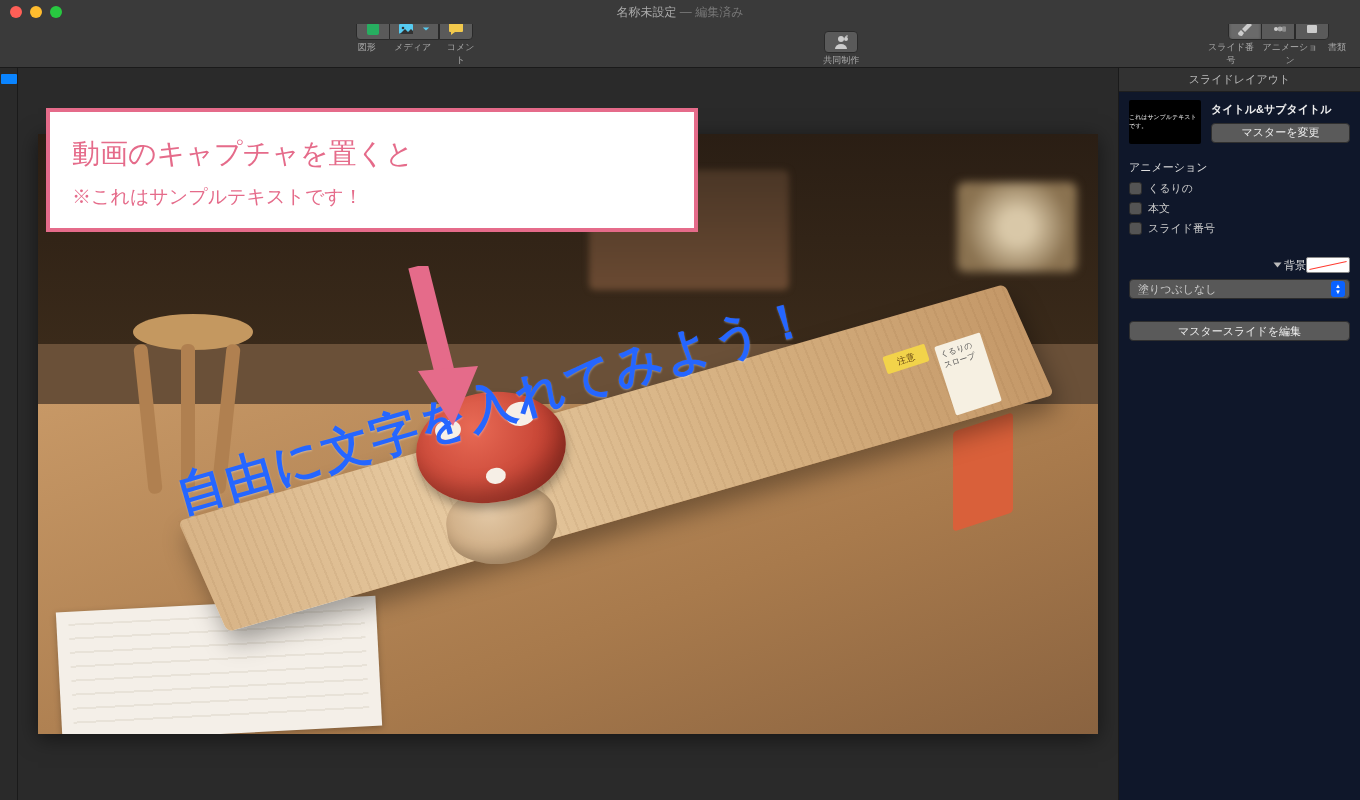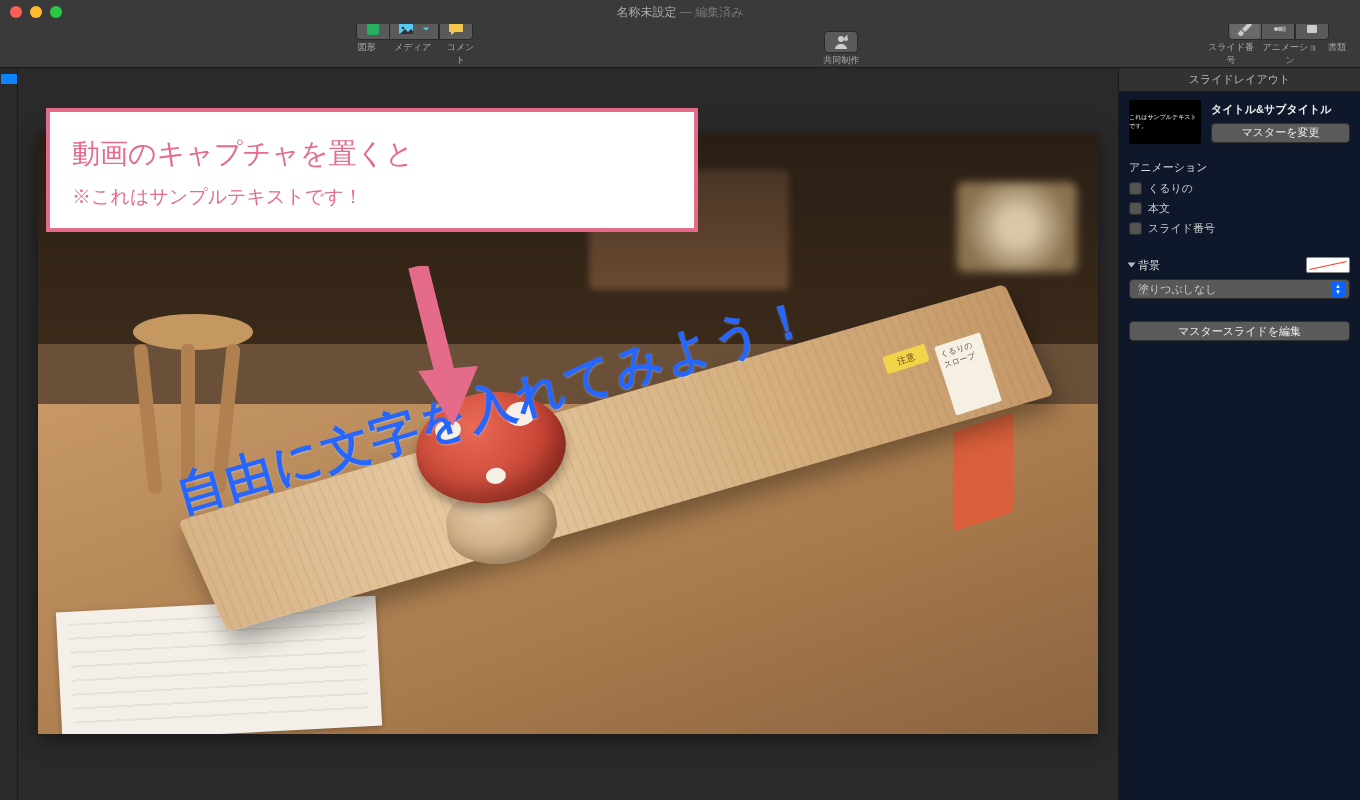--- a/index.html
+++ b/index.html
@@ -85,21 +85,21 @@
 .master-thumb .mt1{font-size:6px;color:#eee}
 .master-col{flex:1;display:flex;flex-direction:column;gap:6px}
 .master-name{font-size:11px;font-weight:600;color:#eee}
 .btn{height:20px;background:#5a5a5a;border:1px solid #2f2f2f;border-radius:4px;color:#eee;display:flex;align-items:center;justify-content:center;font-size:11px;cursor:default}
 .btn.full{width:100%}
 .sect{margin-top:10px}
 .sect-title{color:#ddd;font-size:11px;margin-bottom:6px;display:flex;align-items:center;gap:4px}
 .tri{display:inline-block;width:0;height:0;border-top:4px solid transparent;border-bottom:4px solid transparent;border-left:5px solid #bbb;transform:rotate(90deg)}
 .chk{display:flex;align-items:center;gap:6px;margin:5px 0;font-size:11px}
 .chk .box{width:13px;height:13px;background:#545454;border:1px solid #2d2d2d;border-radius:3px}
-.bg-row{display:flex;align-items:center;justify-content:space-between}
+.bg-row{display:flex;align-items:center;justify-content:flex-end}
 .swatch{width:44px;height:16px;background:#fff;border:1px solid #888;position:relative;border-radius:2px}
 .swatch:after{content:"";position:absolute;left:2px;right:2px;top:50%;height:1px;background:#ff3b30;transform:rotate(-12deg)}
 .select{height:20px;background:#585858;border:1px solid #2c2c2c;border-radius:4px;display:flex;align-items:center;justify-content:space-between;padding:0 4px 0 8px;margin-top:6px;font-size:11px}
 .select .updn{width:14px;height:16px;background:#0a62ff;border-radius:3px;display:flex;flex-direction:column;align-items:center;justify-content:center;font-size:6px;color:#fff;line-height:6px}
 .ins-foot{margin-top:16px}
 </style>
 </head>
 <body>
 
 <div class="titlebar">

